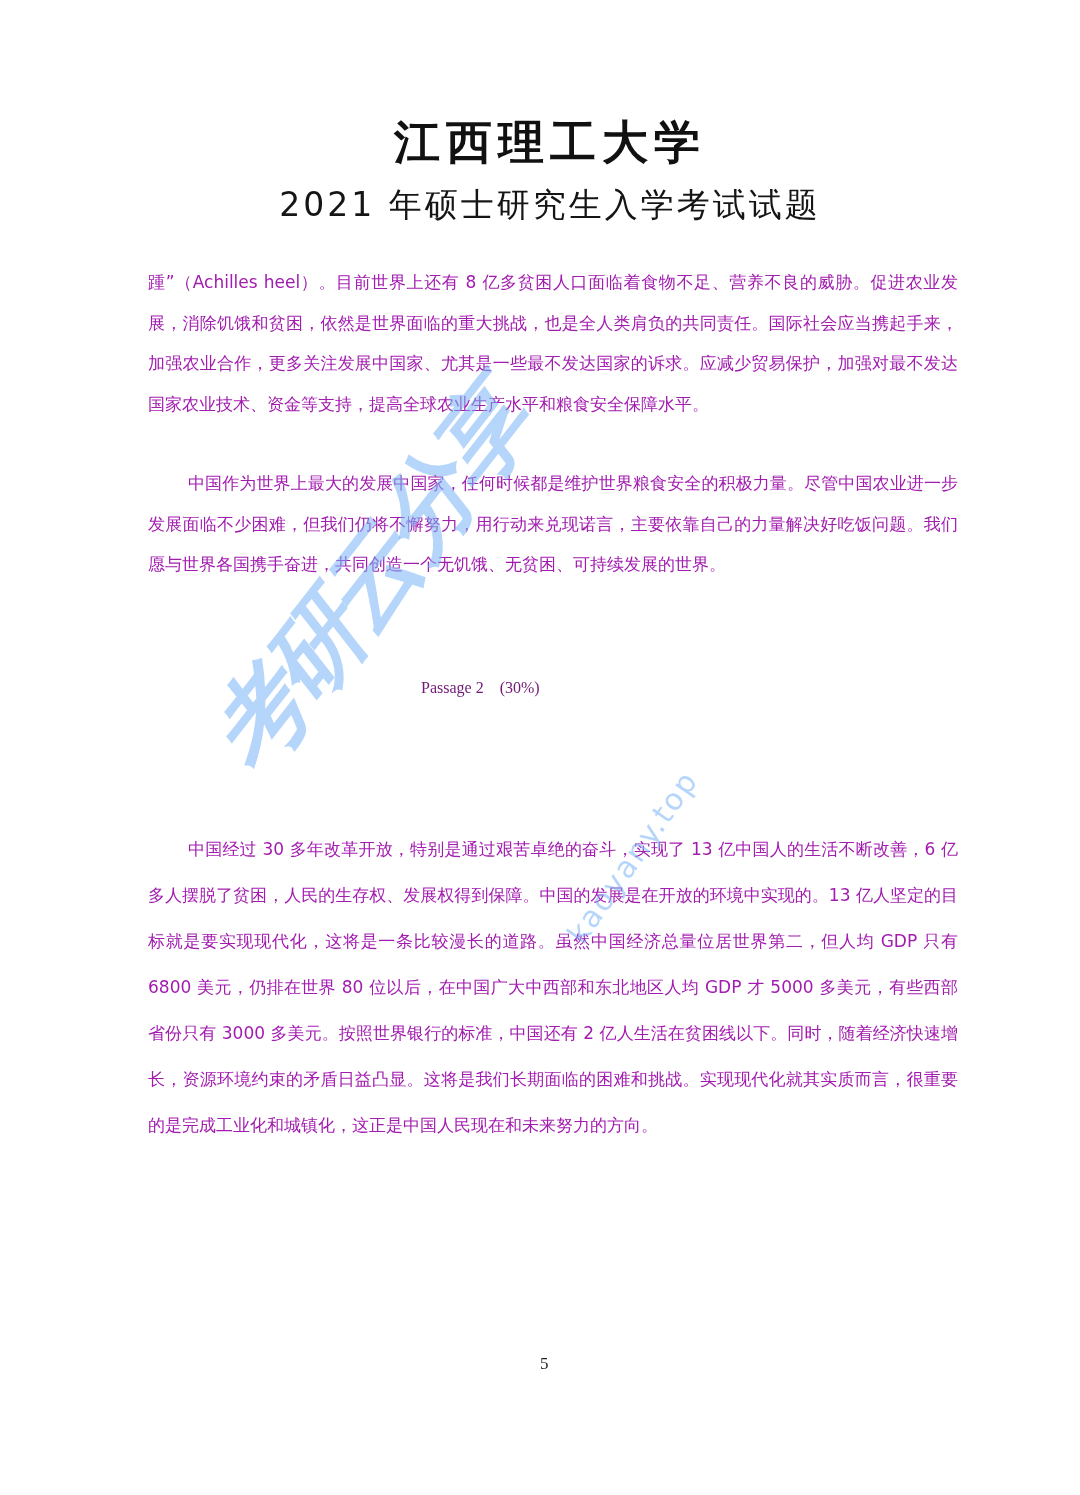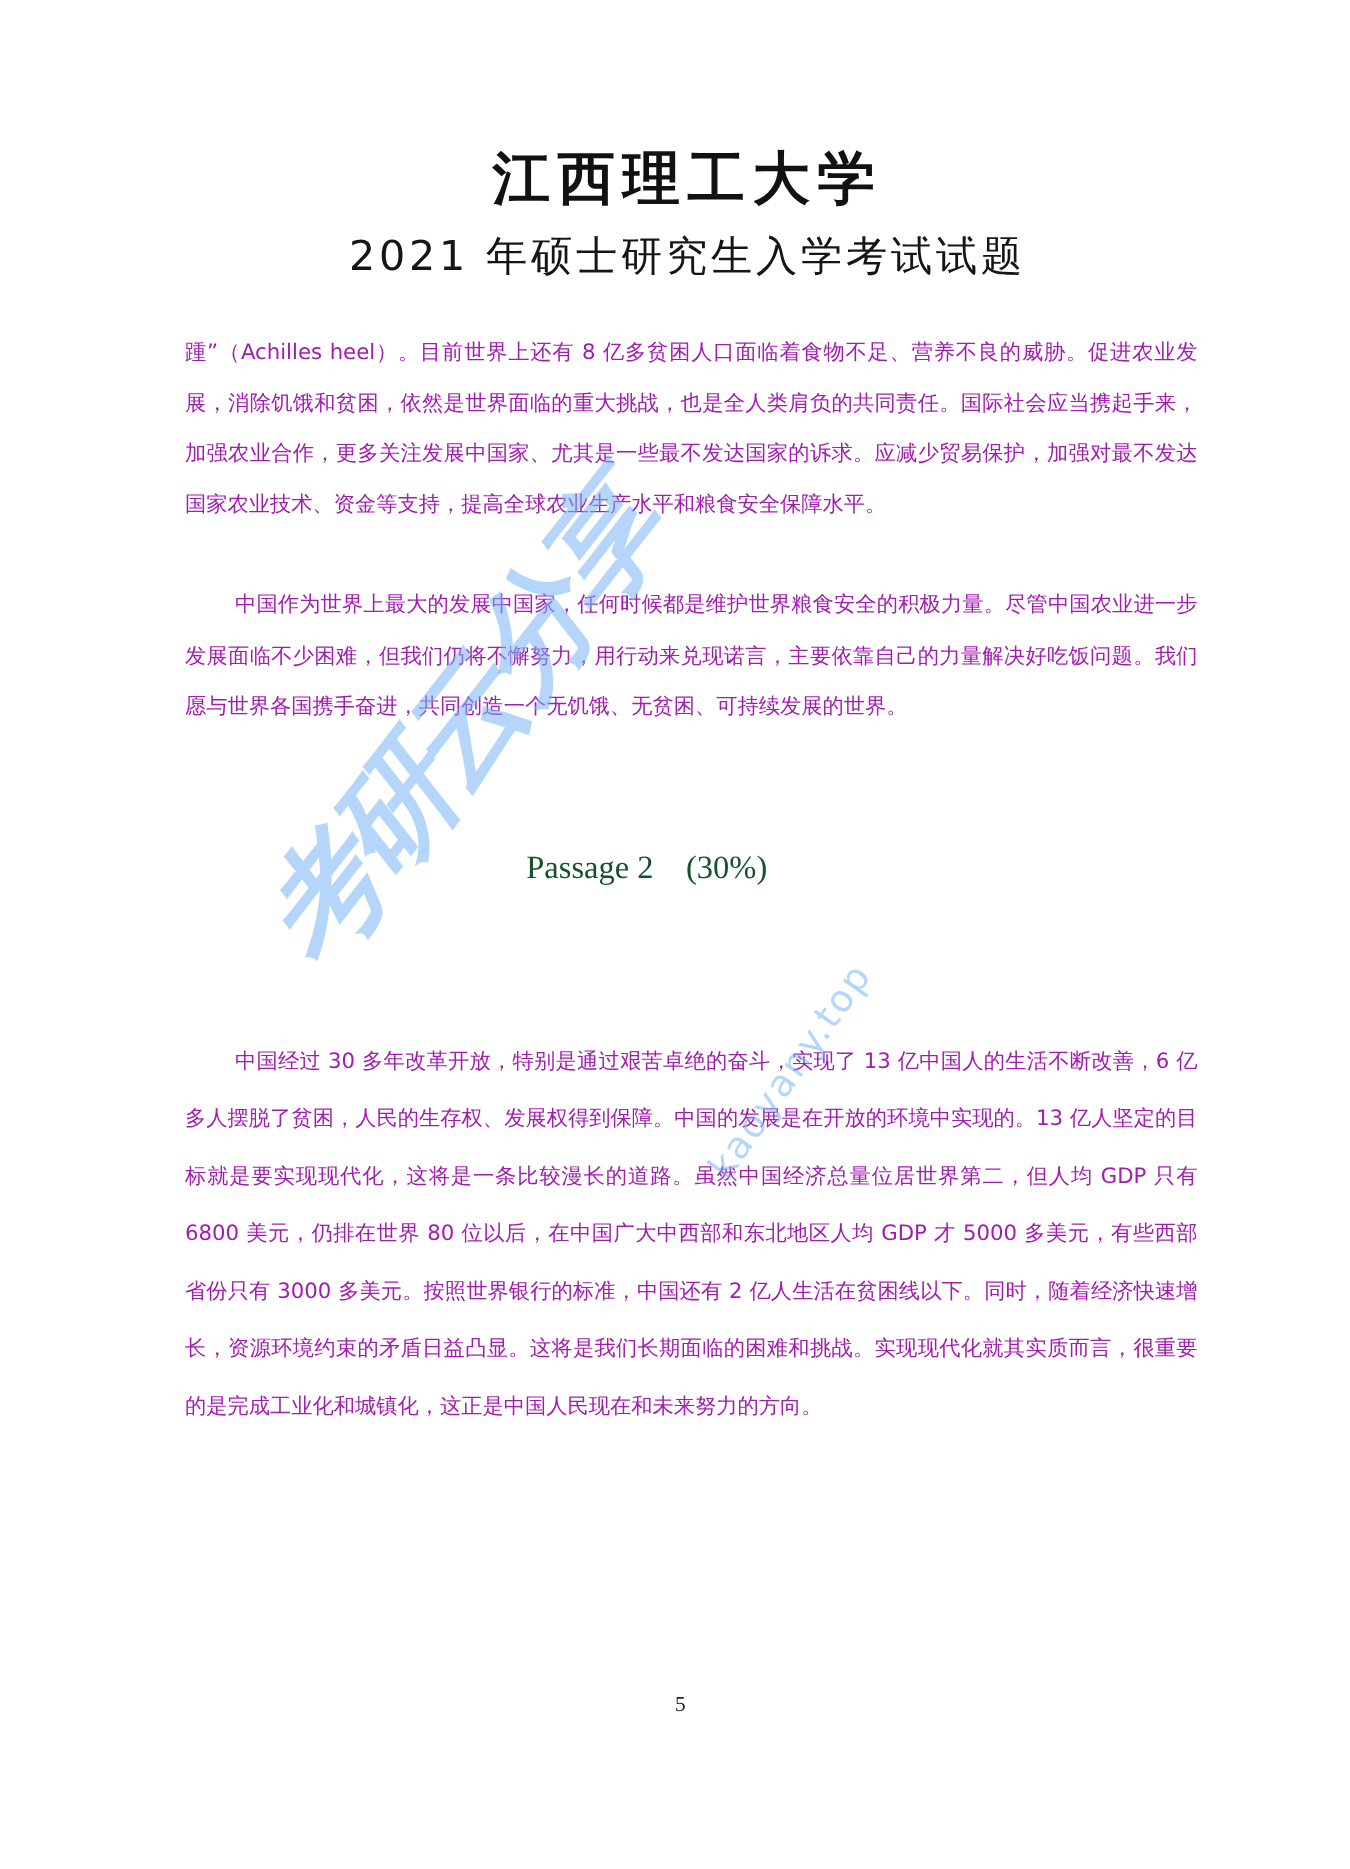--- a/index.html
+++ b/index.html
@@ -60,22 +60,22 @@
       margin: 0;
     }
     .indent { text-indent: 40px; }
     .block1 { top: 234px; }
     .block2 { top: 436px; font-family: Liberation Serif, serif; }
     .passage-heading {
       position: absolute;
       top: 679px;
       left: 421px;
       font-family: "Liberation Serif", serif;
-      font-size: 26px;
-      color: #14532d;
+      font-size: 16px;
+      color: #701a75;
       white-space: pre;
     }
     .block3 { top: 798px; line-height: 46px; }
     .block4 { top: 1068px; line-height: 38.5px; }
     .page-number {
       position: absolute;
       top: 1354px;
       left: 540px;
       font-family: "Liberation Serif", serif;
       font-size: 17px;

